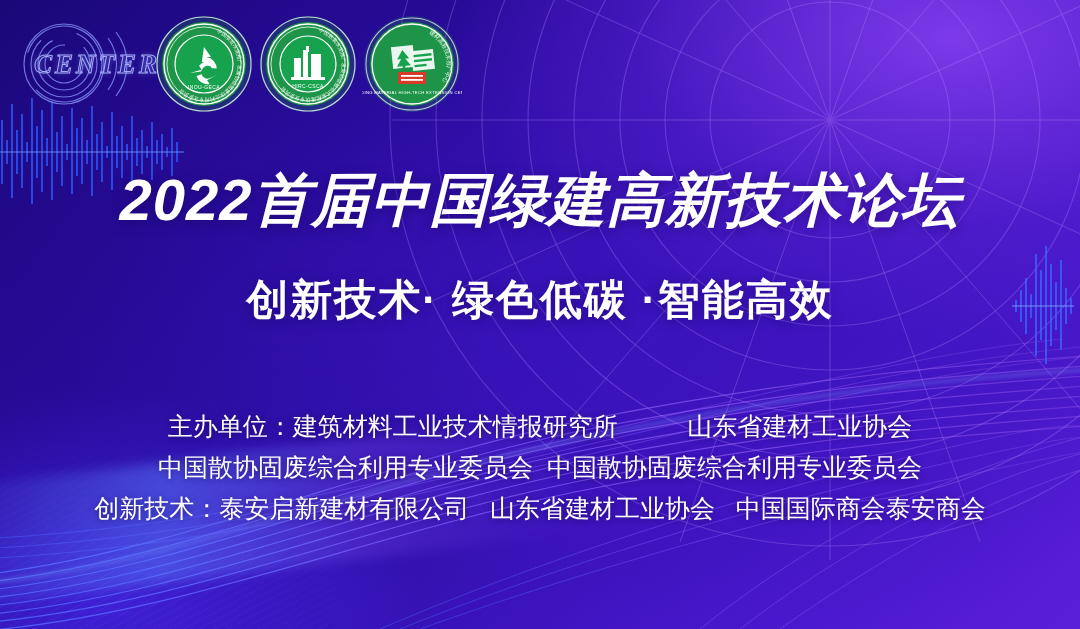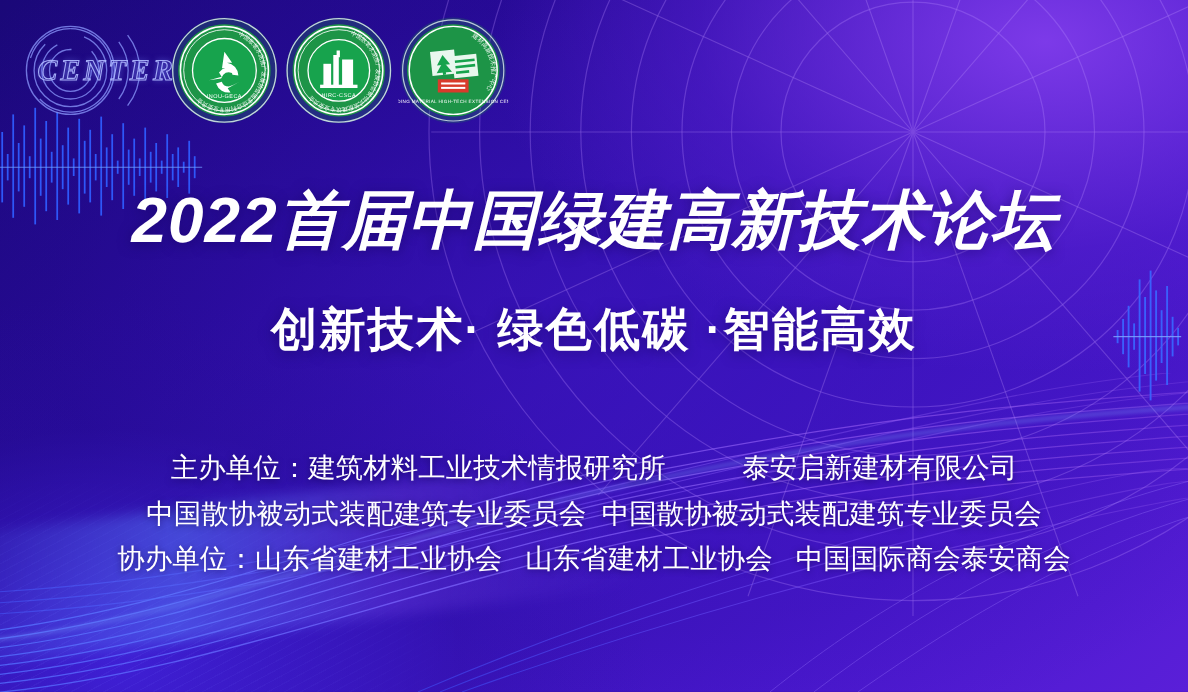--- a/index.html
+++ b/index.html
@@ -331,18 +331,18 @@
         </text>
         <text x="50" y="80" text-anchor="middle" font-family="'Liberation Sans',sans-serif" font-size="4.2" fill="#ffffff" letter-spacing="0.3">BUILDING MATERIAL HIGH-TECH EXTENSION CENTER</text>
       </svg>
     </div>
   </div>
 
   <div class="title">2022首届中国绿建高新技术论坛</div>
   <div class="subtitle">创新技术·  绿色低碳  ·智能高效</div>
 
   <div class="orgs">
-    <div class="orgline">主办单位：建筑材料工业技术情报研究所          泰安启新建材有限公司</div>
-    <div class="orgline">中国散协被动式装配建筑专业委员会  中国散协被动式装配建筑专业委员会</div>
-    <div class="orgline">协办单位：山东省建材工业协会   山东省建材工业协会   中国国际商会泰安商会</div>
+    <div class="orgline">主办单位：建筑材料工业技术情报研究所          山东省建材工业协会</div>
+    <div class="orgline">中国散协固废综合利用专业委员会  中国散协固废综合利用专业委员会</div>
+    <div class="orgline">创新技术：泰安启新建材有限公司   山东省建材工业协会   中国国际商会泰安商会</div>
   </div>
 
 </div>
 
 </body></html>

